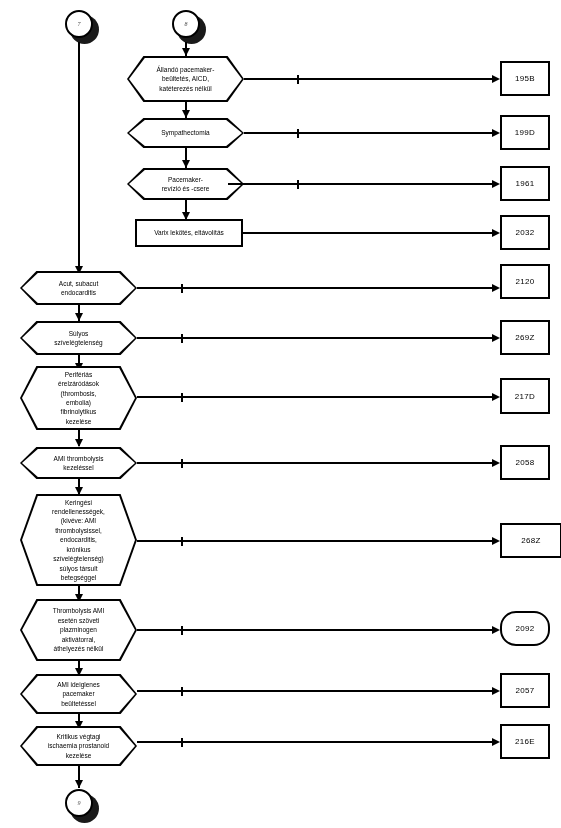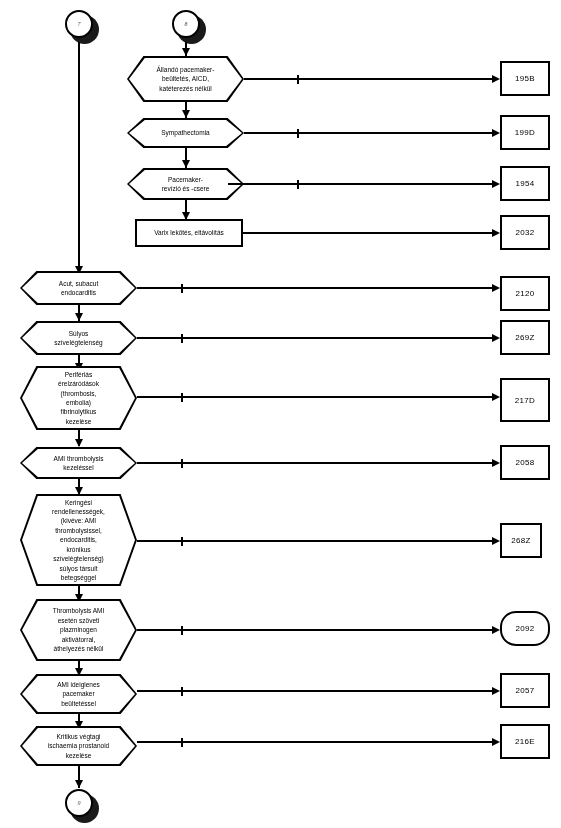--- a/index.html
+++ b/index.html
@@ -207,21 +207,21 @@
   <div class="hex" style="left:127px; top:168px; width:117px; height:32px;">
     <div class="shape"></div>
     <div class="inner"></div>
     <div class="label">Pacemaker-
 revízió és -csere</div>
   </div>
   <div class="hline" style="left:228px; top:183px; width:266px;"></div>
   <div class="tick" style="left:297px; top:179.5px;"></div>
   <div class="arrow-right" style="left:492px; top:179.5px;"></div>
   <div class="code-box" style="left:500px; top:166px; width:50px; height:35px;">
-    <span>1954</span>
+    <span>1961</span>
   </div>
 
   <div class="vline" style="left:185px; top:200px; height:20px;"></div>
   <div class="arrow-down" style="left:181.5px; top:212px;"></div>
 
   <div class="rect" style="left:135px; top:219px; width:108px; height:28px;">
     <span>Varix lekötés, eltávolítás</span>
   </div>
   <div class="hline" style="left:243px; top:232px; width:251px;"></div>
   <div class="arrow-right" style="left:492px; top:228.5px;"></div>
@@ -231,21 +231,21 @@
 
   <div class="hex" style="left:20px; top:271px; width:117px; height:34px;">
     <div class="shape"></div>
     <div class="inner"></div>
     <div class="label">Acut, subacut
 endocarditis</div>
   </div>
   <div class="hline" style="left:137px; top:287px; width:357px;"></div>
   <div class="tick" style="left:181px; top:283.5px;"></div>
   <div class="arrow-right" style="left:492px; top:283.5px;"></div>
-  <div class="code-box" style="left:500px; top:276px; width:50px; height:35px;">
+  <div class="code-box" style="left:500px; top:264px; width:50px; height:35px;">
     <span>2120</span>
   </div>
 
   <div class="vline" style="left:78px; top:305px; height:16px;"></div>
   <div class="arrow-down" style="left:74.5px; top:313px;"></div>
 
   <div class="hex" style="left:20px; top:321px; width:117px; height:34px;">
     <div class="shape"></div>
     <div class="inner"></div>
     <div class="label">Súlyos
@@ -267,21 +267,21 @@
     <div class="label">Perifériás
 érelzáródások
 (thrombosis,
 embolia)
 fibrinolytikus
 kezelése</div>
   </div>
   <div class="hline" style="left:137px; top:396px; width:357px;"></div>
   <div class="tick" style="left:181px; top:392.5px;"></div>
   <div class="arrow-right" style="left:492px; top:392.5px;"></div>
-  <div class="code-box" style="left:500px; top:378px; width:50px; height:44px;">
+  <div class="code-box" style="left:500px; top:378px; width:50px; height:36px;">
     <span>217D</span>
   </div>
 
   <div class="vline" style="left:78px; top:430px; height:16px;"></div>
   <div class="arrow-down" style="left:74.5px; top:439px;"></div>
 
   <div class="hex" style="left:20px; top:447px; width:117px; height:32px;">
     <div class="shape"></div>
     <div class="inner"></div>
     <div class="label">AMI  thrombolysis
@@ -306,21 +306,21 @@
 thrombolysissel,
 endocarditis,
 krónikus
 szívelégtelenség)
 súlyos társult
 betegséggel</div>
   </div>
   <div class="hline" style="left:137px; top:540px; width:357px;"></div>
   <div class="tick" style="left:181px; top:536.5px;"></div>
   <div class="arrow-right" style="left:492px; top:536.5px;"></div>
-  <div class="code-box" style="left:500px; top:523px; width:42px; height:35px;">
+  <div class="code-box" style="left:500px; top:523px; width:62px; height:35px;">
     <span>268Z</span>
   </div>
 
   <div class="vline" style="left:78px; top:586px; height:16px;"></div>
   <div class="arrow-down" style="left:74.5px; top:594px;"></div>
 
   <div class="hex" style="left:20px; top:599px; width:117px; height:62px;">
     <div class="shape"></div>
     <div class="inner"></div>
     <div class="label">Thrombolysis AMI

